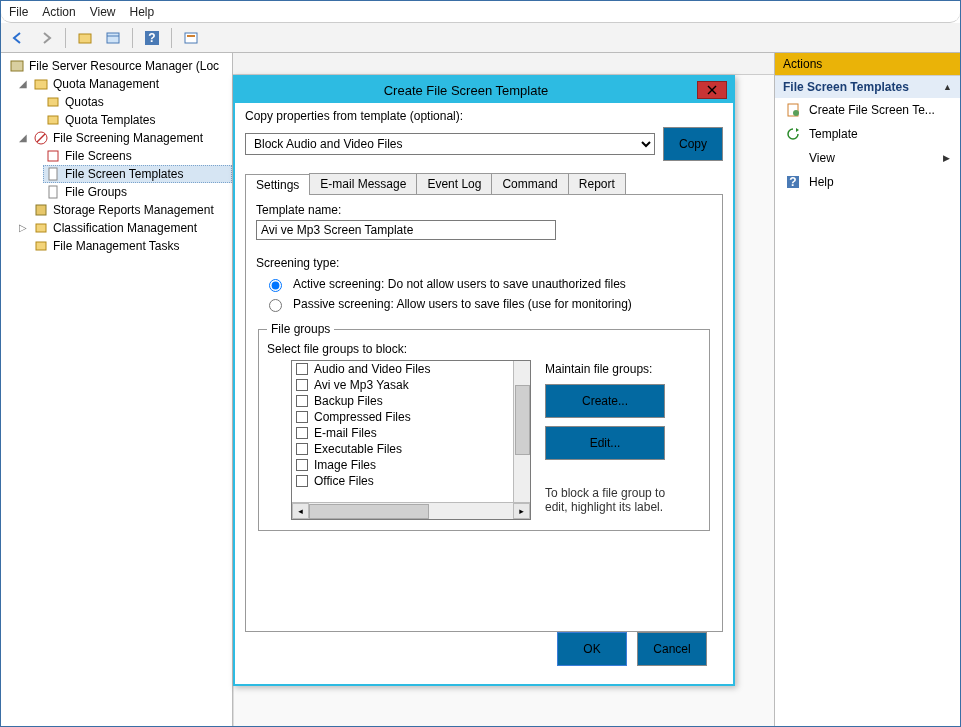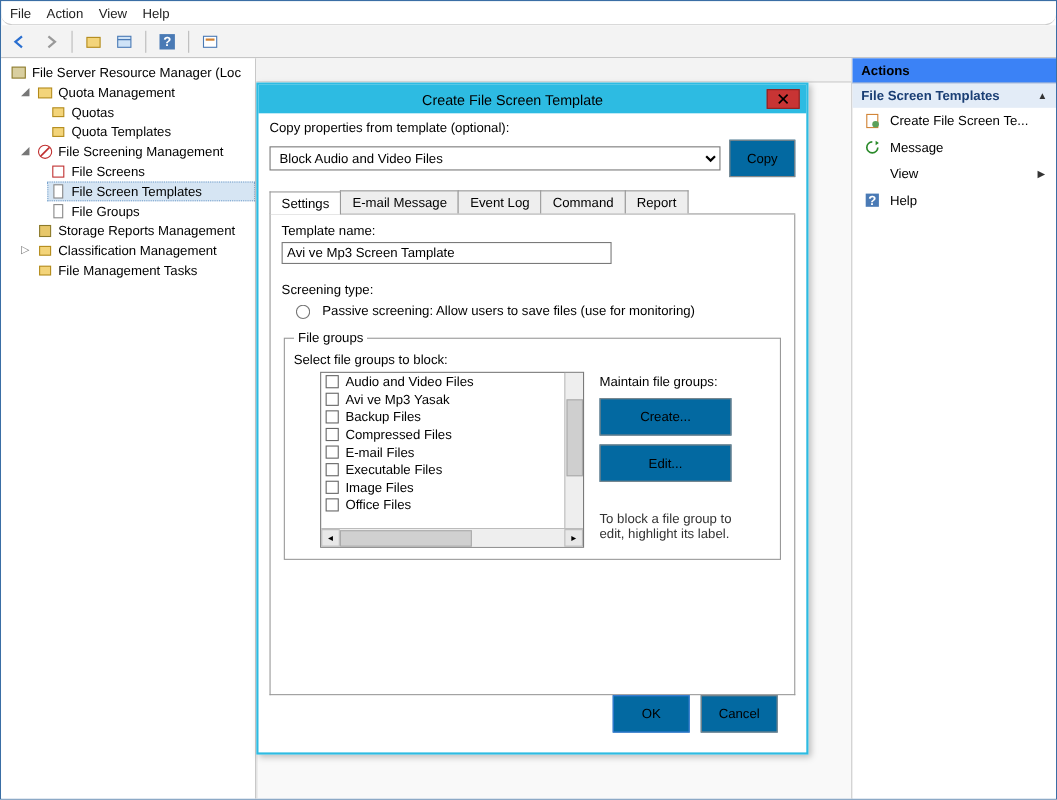--- a/index.html
+++ b/index.html
@@ -19,21 +19,21 @@
   .body { flex: 1; display: flex; min-height: 0; }
   .tree-pane { width: 232px; border-right: 1px solid #bbb; background: #fff; padding: 4px 0 4px 6px; overflow: hidden; }
   .tree-item { display:flex; align-items:center; gap:4px; padding:1px 2px; white-space:nowrap; line-height:16px; }
   .tree-item.selected { background:#d6e5f3; border:1px dotted #7aa3cc; padding:0 1px;}
   .twisty { width:10px; color:#777; font-size:10px; }
   .ti-icon { width:16px; height:16px; display:flex; align-items:center; justify-content:center;}
   .center-pane { flex:1; background:#f9f9f9; border-right:1px solid #bbb; display:flex; flex-direction:column; }
   .center-header { height:22px; border-bottom:1px solid #ccc; background:#f3f3f3;}
   .center-body { flex:1; display:flex; position:relative; }
   .actions-pane { width:185px; background:#fff; display:flex; flex-direction:column;}
-  .actions-title { padding:4px 8px; font-weight:700; border-bottom:1px solid #ccc; background:#3b82f6;}
+  .actions-title { padding:4px 8px; font-weight:400; border-bottom:1px solid #ccc; background:#eab308;}
   .actions-sub { padding:4px 8px; background:#e3ecf7; color:#1a3e74; font-weight:600; display:flex; justify-content:space-between; align-items:center;}
   .action-row { display:flex; align-items:center; gap:8px; padding:4px 10px; }
   .action-icon { width:16px; height:16px; display:flex; align-items:center; justify-content:center;}
   .chev { font-size:9px; color:#333;}
   .dialog { position:absolute; left:0; top:0; width:502px; height:611px; background:#fff; border:2px solid #2dbbe2; box-shadow:2px 2px 6px rgba(0,0,0,0.25);}
   .dlg-title { height:26px; background:#2dbbe2; display:flex; align-items:center;}
   .dlg-title-text { flex:1; text-align:center; color:#000; font-size:13px;}
   .dlg-close { width:30px; height:18px; background:#c83434; color:#000; display:flex; align-items:center; justify-content:center; margin-right:6px; border:1px solid #8c2222;}
   .dlg-body { padding:6px 10px 10px 10px; height:calc(100% - 26px); display:flex; flex-direction:column;}
   .row { display:flex; align-items:center; gap:8px; margin:4px 0;}
@@ -252,20 +252,24 @@
               <div class="tab">Event Log</div>
               <div class="tab">Command</div>
               <div class="tab">Report</div>
             </div>
 
             <div class="tab-pane">
               <div>Template name:</div>
               <input type="text" style="width: 300px; margin-top: 3px;" value="Avi ve Mp3 Screen Tamplate">
 
               <div style="margin-top:16px;">Screening type:</div>
+              <div class="row" style="margin-top:6px; margin-left:8px;">
+                <input type="radio" name="st" checked="" style="">
+                <span>Active screening: Do not allow users to save unauthorized files</span>
+              </div>
               <div class="row" style="margin-left:8px;">
                 <input type="radio" name="st" style="">
                 <span>Passive screening: Allow users to save files (use for monitoring)</span>
               </div>
 
               <fieldset>
                 <legend>File groups</legend>
                 <div>Select file groups to block:</div>
                 <div class="fg-area" style="margin-top:4px;padding-left:24px;">
                   <div class="fg-list">
@@ -354,21 +358,21 @@
           </span>
         <span>Create File Screen Te...</span>
       </div>
       <div class="action-row">
         <span class="action-icon">
             <svg width="14" height="14">
               <path d="M12 7 A5 5 0 1 1 7 2" fill="none" stroke="#2a8a2a" stroke-width="1.5"></path>
               <path d="M10 1 L13 3 L10 5 Z" fill="#2a8a2a"></path>
             </svg>
           </span>
-        <span>Message</span>
+        <span>Template</span>
       </div>
       <div class="action-row" style="justify-content:space-between;">
         <span style="display:flex; gap:8px; align-items:center;">
           <span class="action-icon" style="visibility:hidden;"></span>
           <span>View</span>
         </span>
         <span class="chev">▶</span>
       </div>
       <div class="action-row">
         <span class="action-icon">

